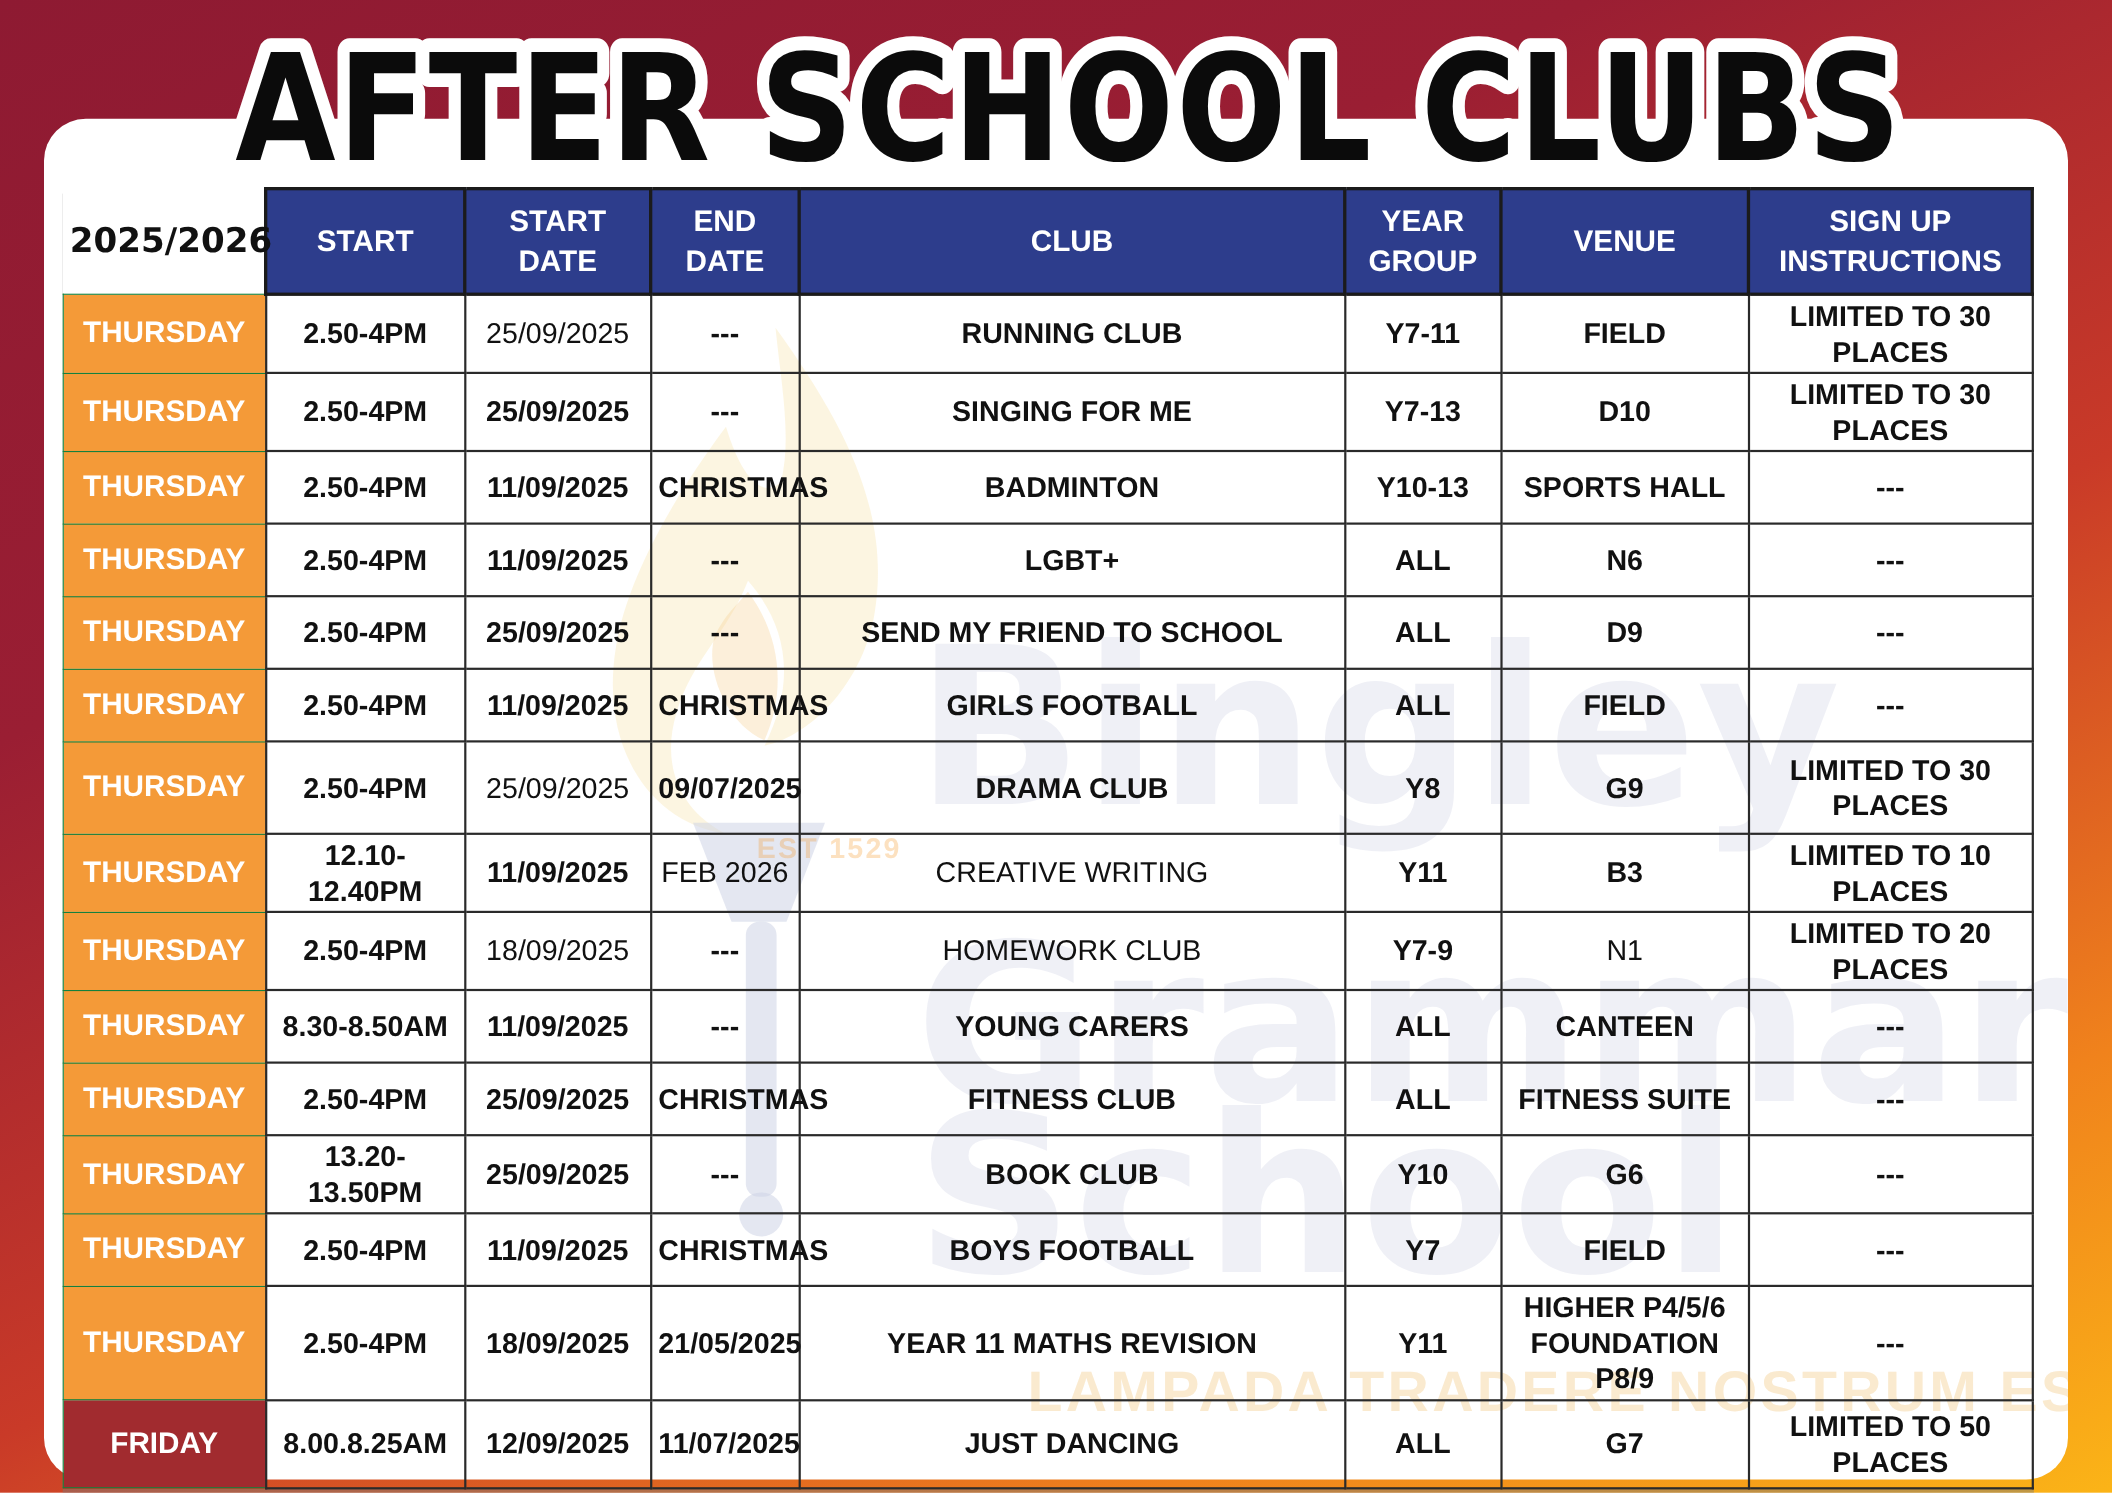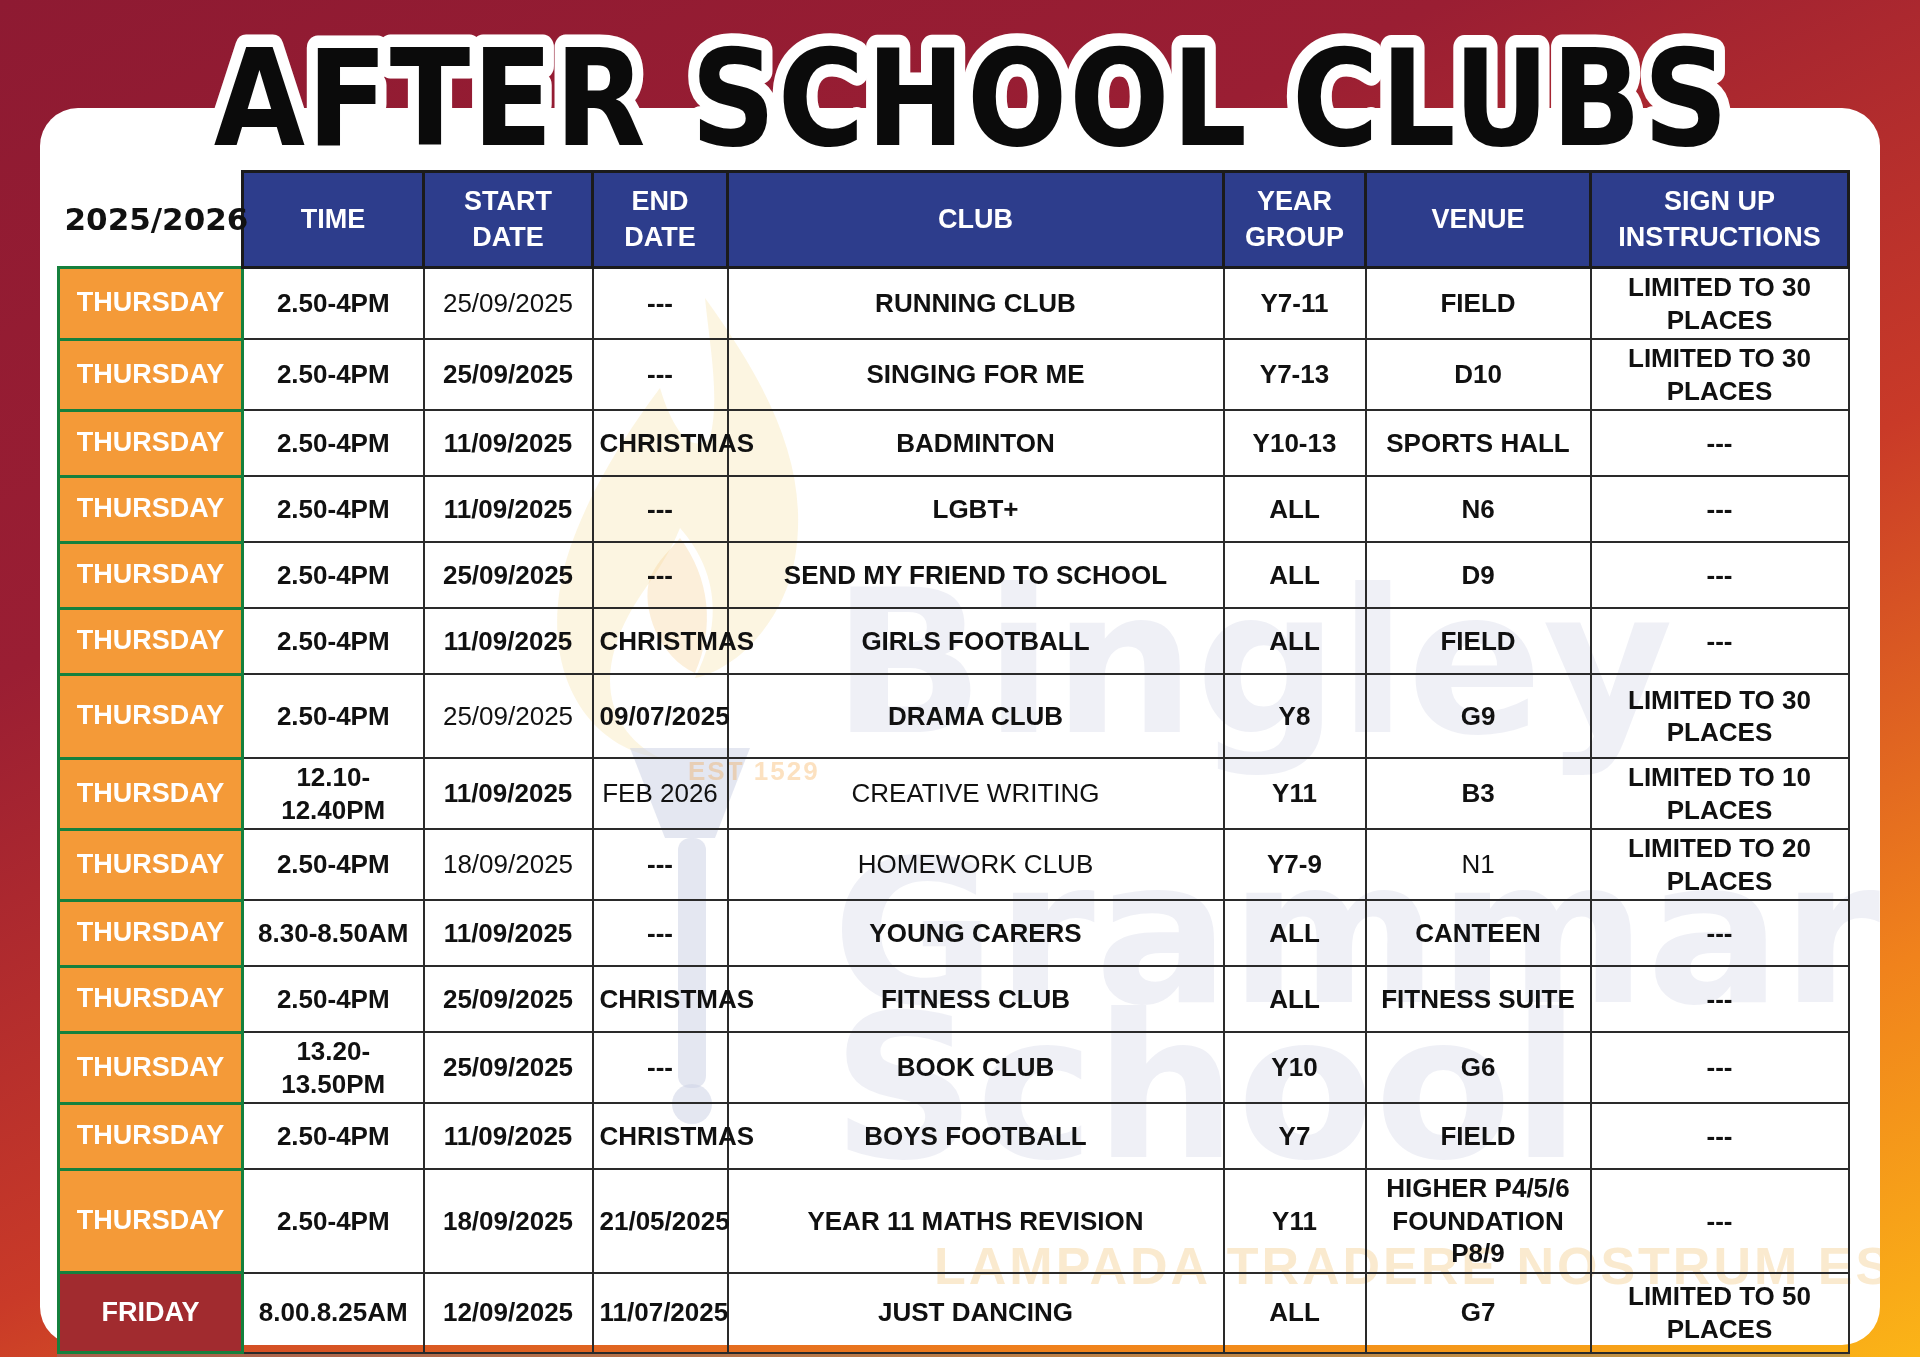--- a/index.html
+++ b/index.html
@@ -99,21 +99,21 @@
     font-family:"DejaVu Sans",sans-serif;
   }
   td{
     border:2px solid #2a2a2a;
     color:#111111;font-size:26px;font-weight:700;
     font-family:"Liberation Sans",sans-serif;line-height:1.25;
   }
   td.day{
     background:var(--thursday-orange,#F49A38);
     color:#ffffff;font-size:27px;font-weight:700;
-    border:3px solid #15803d;
+    border:1px solid #15803d;
   }
   td.day.day-red{background:var(--friday-red,#A12B2F);}
   td.light{font-weight:400;}
 </style>
 </head>
 <body>
 
 <div class="title-wrap">
   <svg class="title-svg" width="1920" height="180" viewBox="0 0 1920 180">
     <text x="960" y="138" text-anchor="middle" transform="translate(0,-18) scale(1,1.14)">AFTER SCHOOL CLUBS</text>
@@ -150,21 +150,21 @@
           <col class="c-start">
           <col class="c-end">
         <col class="c-club">
           <col class="c-year">
           <col class="c-venue">
           <col class="c-signup">
       </colgroup>
       <thead>
         <tr class="hdr">
           <th class="corner">2025/2026</th>
-          <th class="blue">TIME</th>
+          <th class="blue">START</th>
           <th class="blue">START DATE</th>
           <th class="blue">END
 DATE</th>
           <th class="blue">CLUB</th>
           <th class="blue">YEAR
 GROUP</th>
           <th class="blue">VENUE</th>
           <th class="blue">SIGN UP
 INSTRUCTIONS</th>
         </tr>

